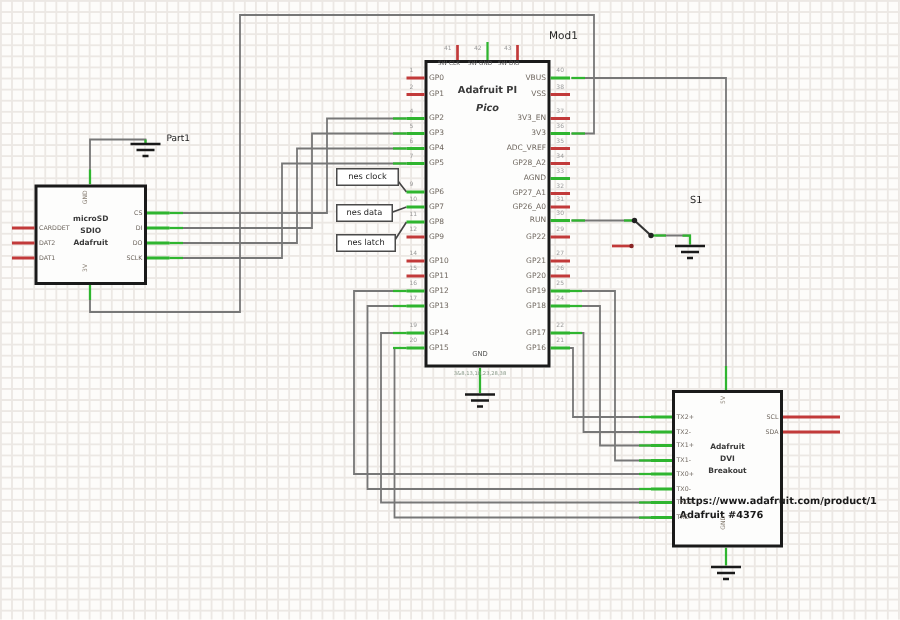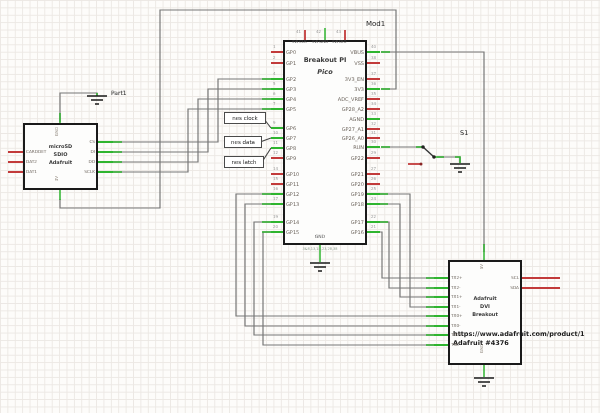--- a/index.html
+++ b/index.html
@@ -158,21 +158,21 @@
   </svg>
 
   <div class="part-box" id="sd-box"></div>
   <div class="part-box" id="pico-box"></div>
   <div class="part-box" id="dvi-box"></div>
 
   <div class="txt freelabel" style="left:366px;top:21px;font-size:7px;">Mod1</div>
   <div class="txt freelabel" style="left:111px;top:90px;font-size:6px;">Part1</div>
   <div class="txt freelabel" style="left:460px;top:130px;font-size:6.5px;">S1</div>
 
-  <div class="txt ctitle" style="left:283px;top:57px;width:84px;font-size:6.5px;">Breakout PI</div>
+  <div class="txt ctitle" style="left:283px;top:57px;width:84px;font-size:6.5px;">Adafruit PI</div>
   <div class="txt ctitle" style="left:283px;top:69px;width:84px;font-size:6.5px;font-style:italic;">Pico</div>
   <div class="txt" style="left:303px;top:235px;width:34px;text-align:center;font-size:4.5px;color:#555;">GND</div>
   <div class="txt" style="left:296px;top:248px;width:48px;text-align:center;font-size:3.5px;color:#8a9a8a;">3&amp;8,13,18,23,28,38</div>
 
   <div class="txt ctitle" style="left:23px;top:144px;width:75px;font-size:5px;">microSD</div>
   <div class="txt ctitle" style="left:23px;top:152px;width:75px;font-size:5px;">SDIO</div>
   <div class="txt ctitle" style="left:23px;top:160px;width:75px;font-size:5px;">Adafruit</div>
   <div class="vlabel" style="left:55px;top:127px;">GND</div>
   <div class="vlabel" style="left:55px;top:176px;">3V</div>
 

